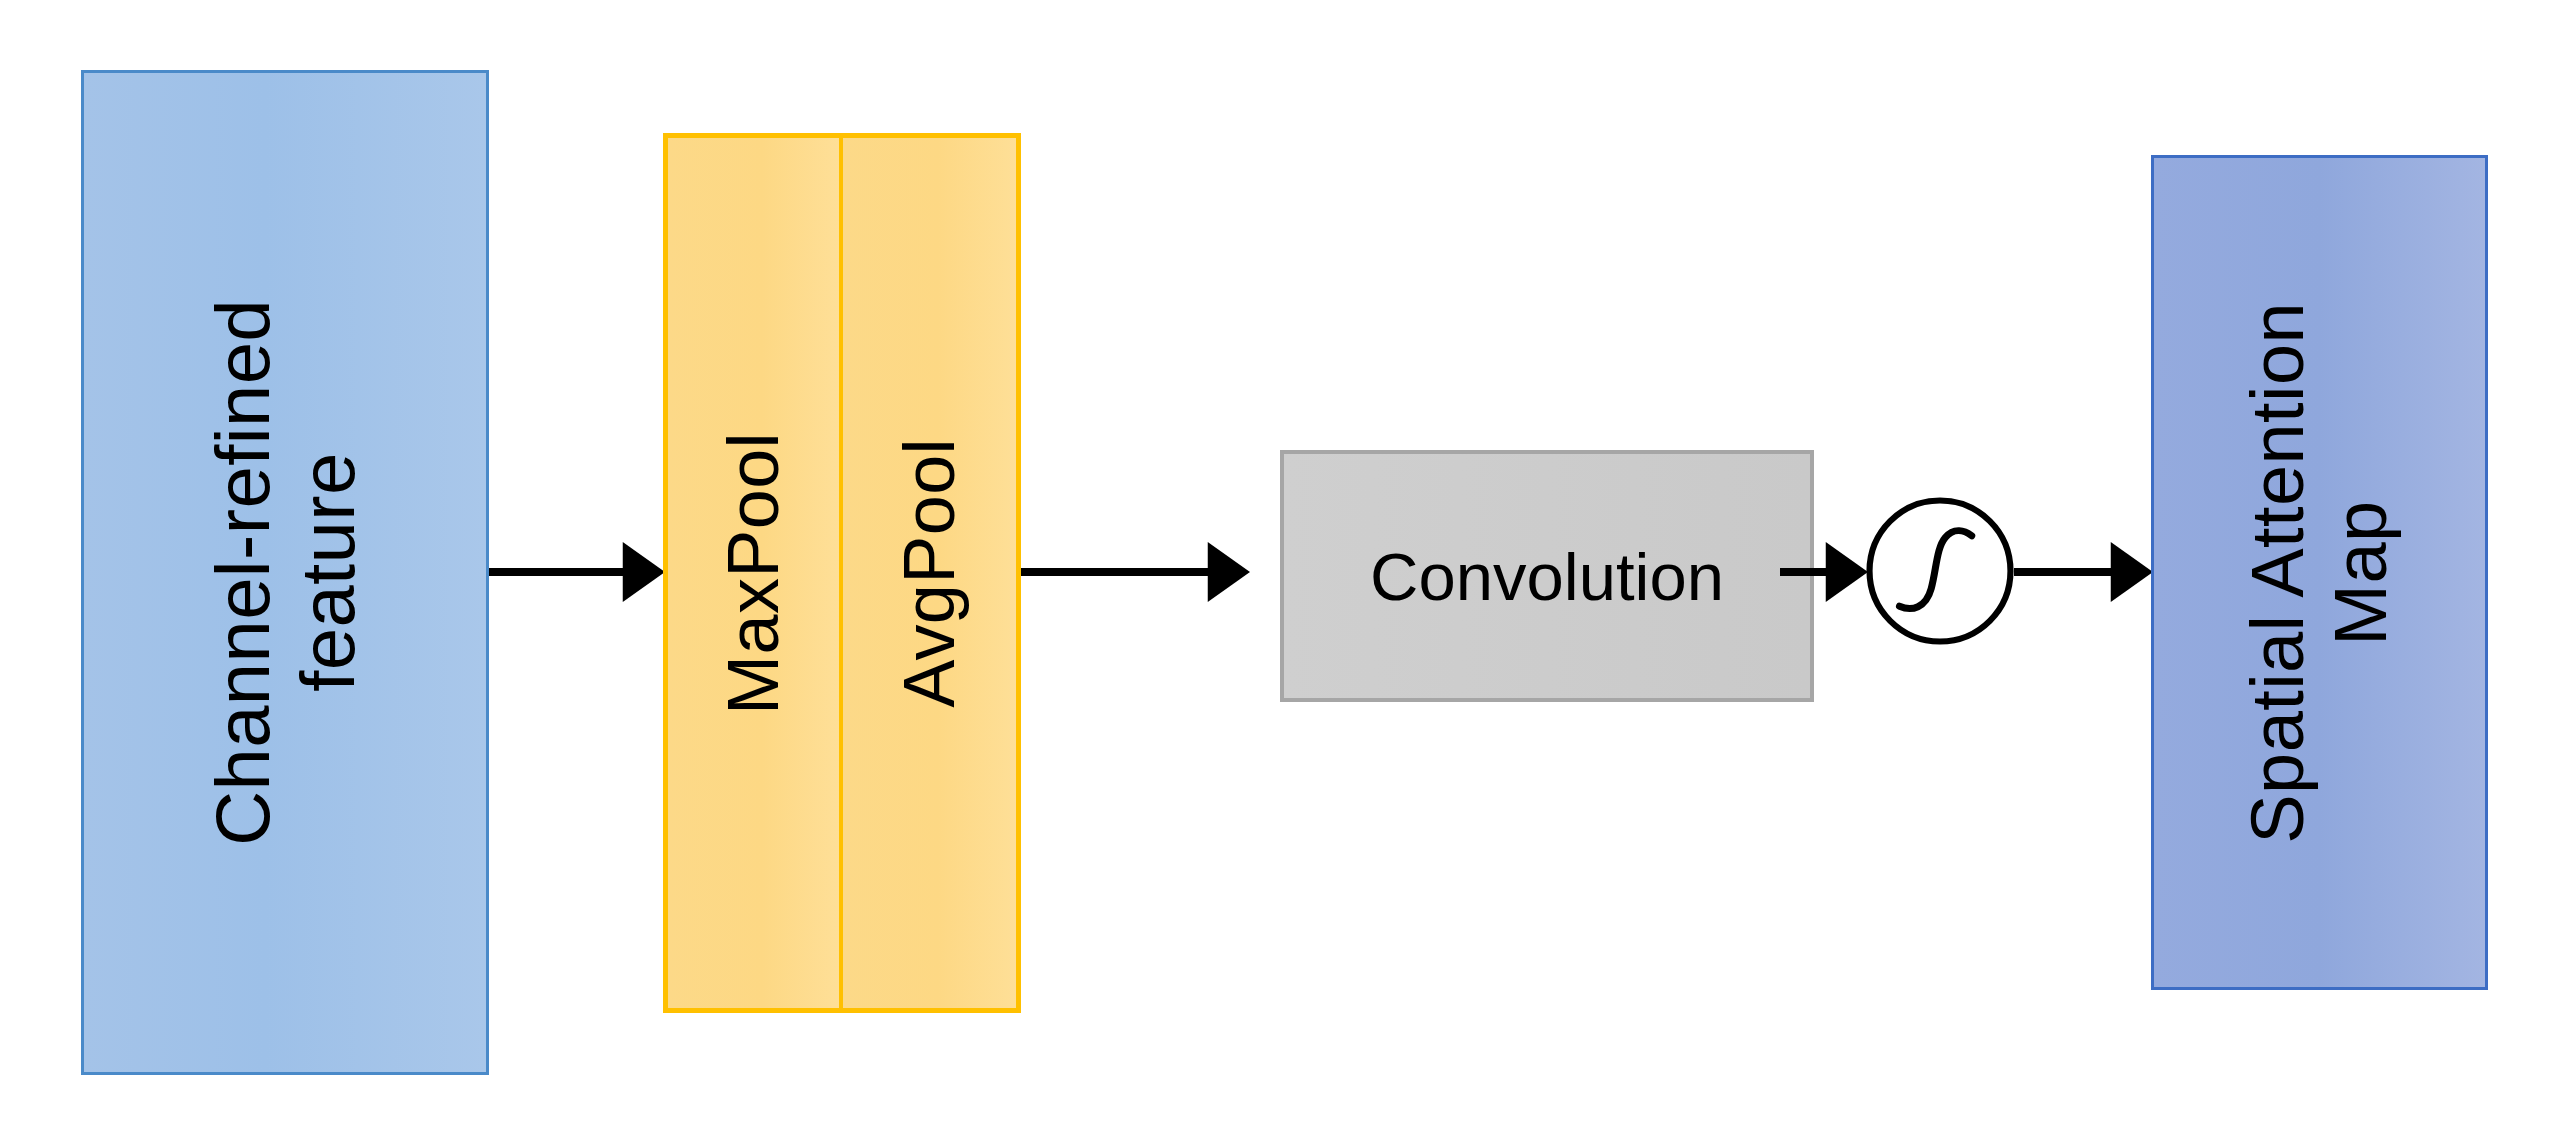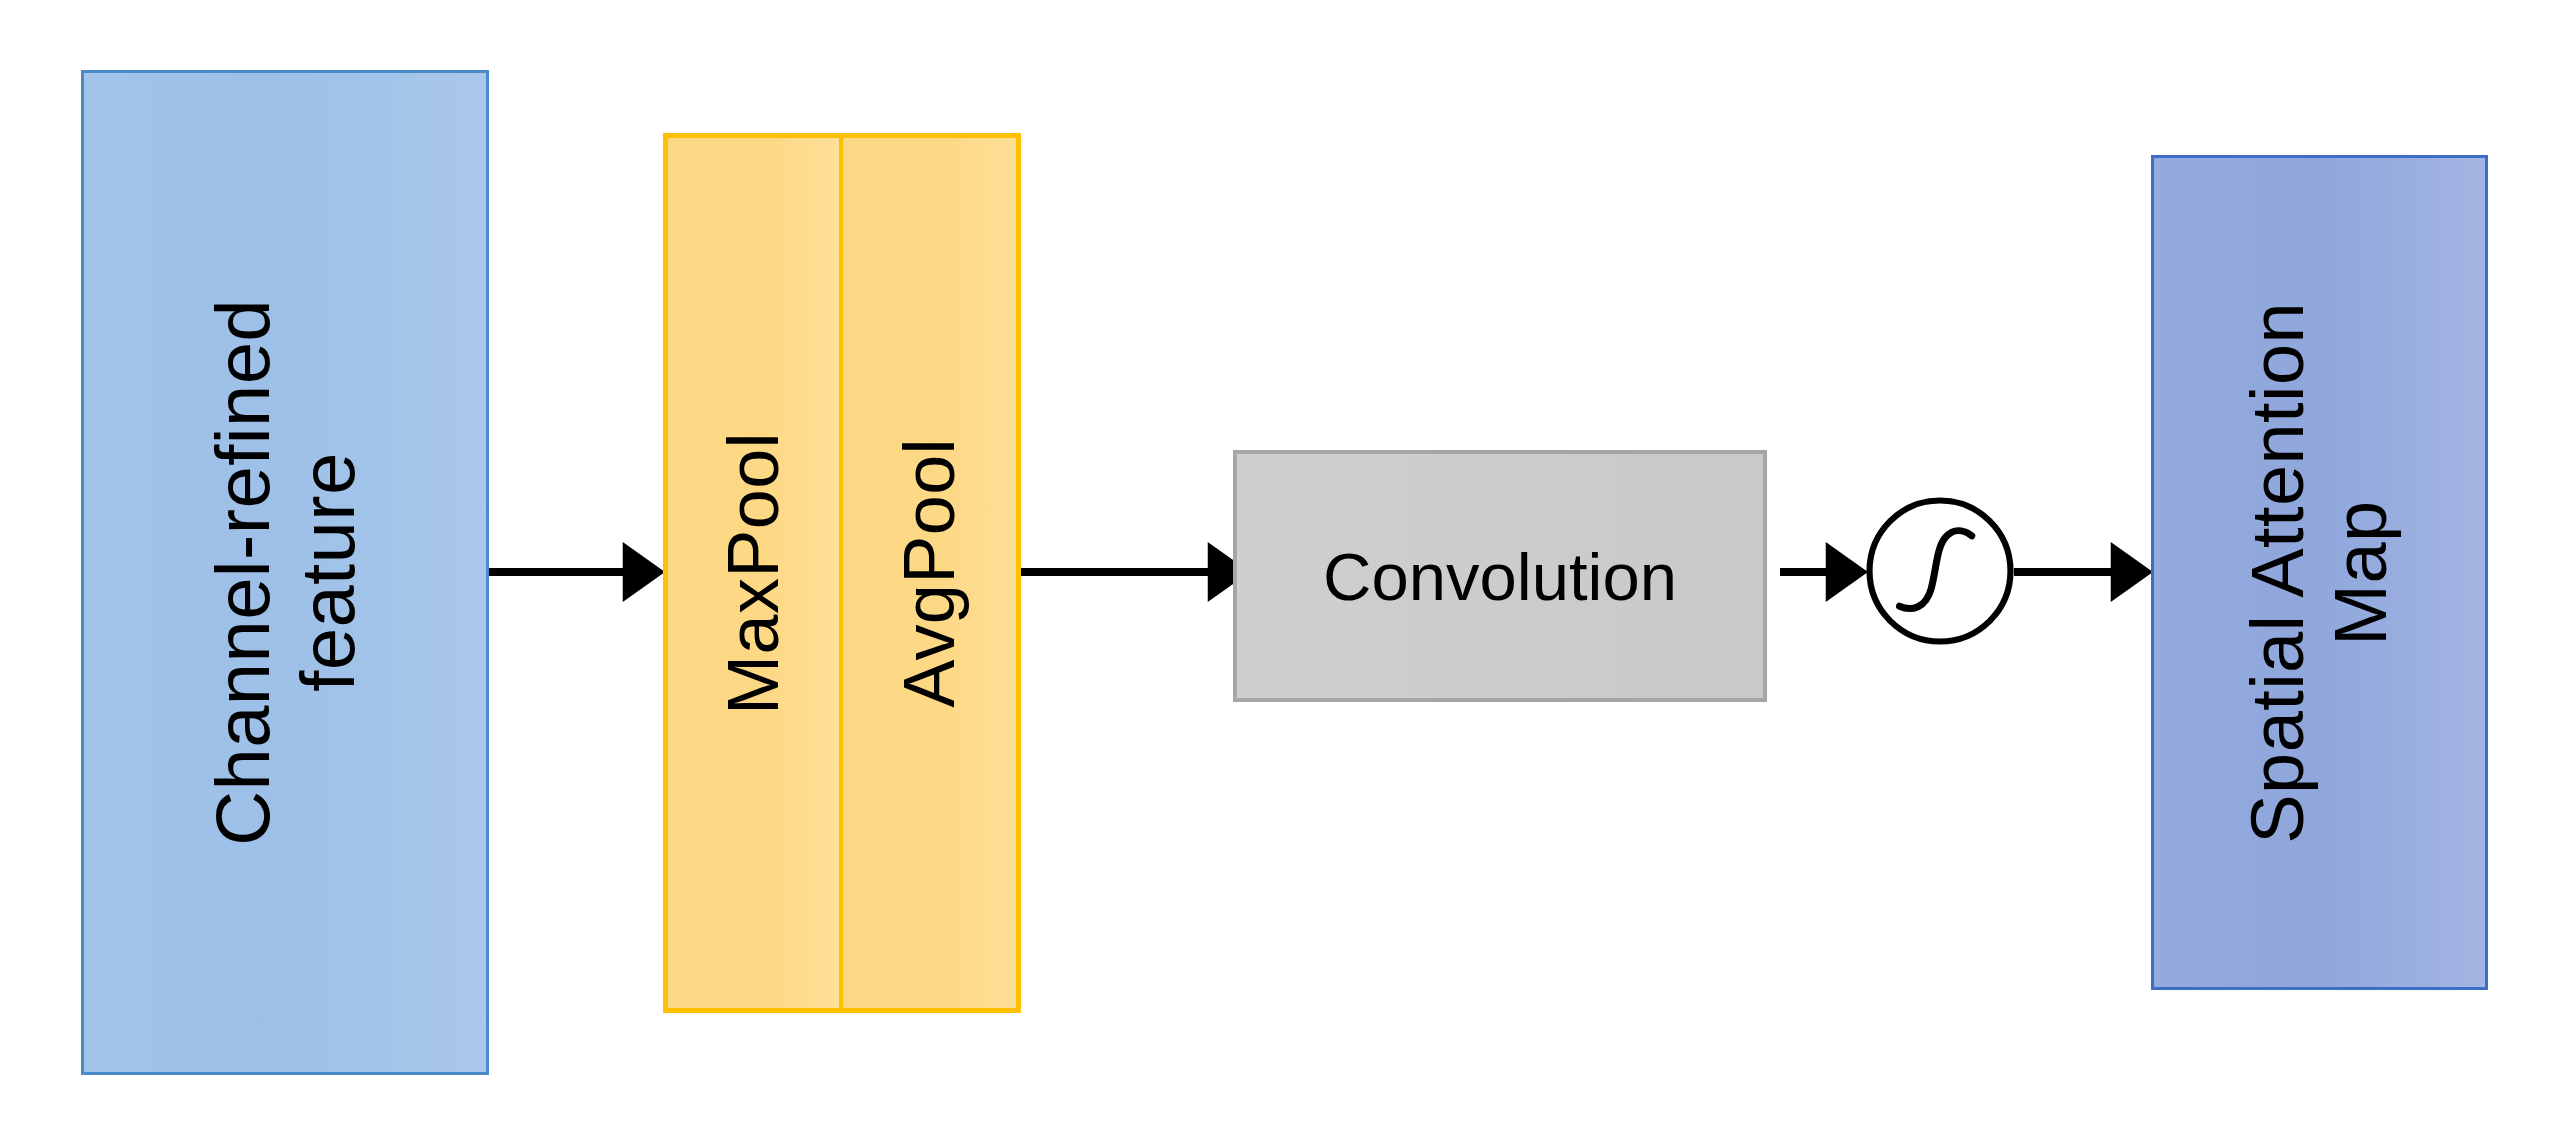--- a/index.html
+++ b/index.html
@@ -70,21 +70,21 @@
     width: 180px;
     height: 880px;
     background: linear-gradient(90deg, #fcd988 0%, #fdd884 55%, #fedf97 100%);
     border: 5.3px solid #ffc000;
     border-left-width: 2.6px;
   }
   #box-avgpool .vlabel { font-size: 72px; }
 
   
   #box-convolution {
-    left: 1233px;
+    left: 1280px;
     top: 450px;
     width: 534px;
     height: 252px;
     background: linear-gradient(90deg, #cfcfcf 0%, #cccccc 50%, #c9c9c9 100%);
     border: 4.4px solid #a6a6a6;
   }
   #box-convolution .hlabel {
     font-size: 67px;
     color: #000000;
     white-space: nowrap;

